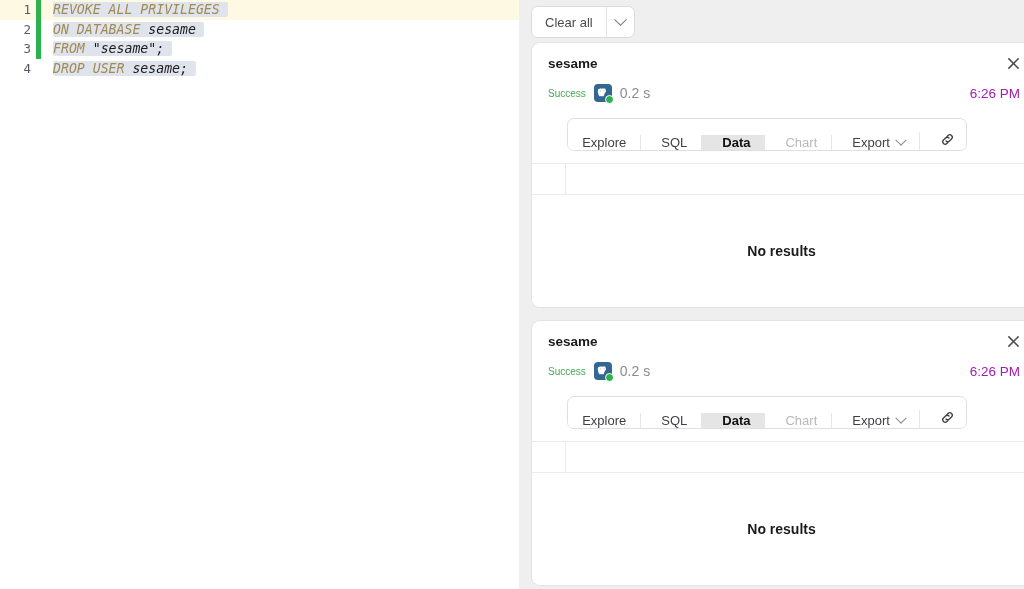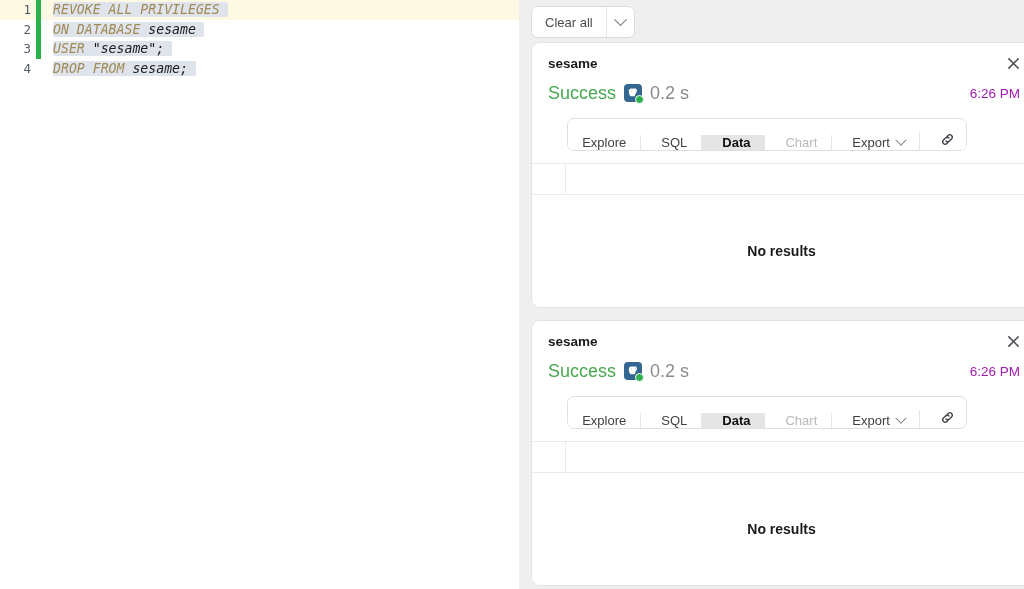--- a/index.html
+++ b/index.html
@@ -187,21 +187,21 @@
     cursor: pointer;
     color: #4c4c52;
   }
   .card-statusline {
     display: flex;
     align-items: center;
     margin-top: 10px;
     height: 22px;
   }
   .status-text {
-    font-size: 18px;
+    font-size: 10px;
     color: #46a94f;
     font-weight: normal;
   }
   .db-badge {
     width: 18px;
     height: 18px;
     margin-left: 8px;
     position: relative;
     flex: 0 0 auto;
   }
@@ -220,21 +220,21 @@
     bottom: -2px;
     width: 7px;
     height: 7px;
     border-radius: 50%;
     background: #2bb24c;
     border: 1px solid #ffffff;
     box-sizing: content-box;
   }
   .duration-text {
     margin-left: 8px;
-    font-size: 18px;
+    font-size: 14px;
     color: #8b8b90;
   }
   .time-text {
     position: absolute;
     right: 16px;
     font-size: 13.5px;
     color: #a21caf;
   }
   .card-tabs-row {
     display: flex;
@@ -314,26 +314,26 @@
         <div class="line-body"><span class="sel"><span class="tok-kw">REVOKE ALL PRIVILEGES</span><span>&nbsp;</span></span></div>
       </div>
       <div class="code-line changed">
         <div class="gutter-cell">2</div>
         <div class="change-marker"></div>
         <div class="line-body"><span class="sel"><span class="tok-kw">ON DATABASE </span><span class="tok-id">sesame</span><span>&nbsp;</span></span></div>
       </div>
       <div class="code-line changed">
         <div class="gutter-cell">3</div>
         <div class="change-marker"></div>
-        <div class="line-body"><span class="sel"><span class="tok-kw">USER </span><span class="tok-str">"sesame"</span><span class="tok-punct">;</span><span>&nbsp;</span></span></div>
+        <div class="line-body"><span class="sel"><span class="tok-kw">FROM </span><span class="tok-str">"sesame"</span><span class="tok-punct">;</span><span>&nbsp;</span></span></div>
       </div>
       <div class="code-line">
         <div class="gutter-cell">4</div>
         <div class="change-marker"></div>
-        <div class="line-body"><span class="sel"><span class="tok-kw">DROP FROM </span><span class="tok-id">sesame</span><span class="tok-punct">;</span><span>&nbsp;</span></span></div>
+        <div class="line-body"><span class="sel"><span class="tok-kw">DROP USER </span><span class="tok-id">sesame</span><span class="tok-punct">;</span><span>&nbsp;</span></span></div>
       </div>
     </div>
 </div>
 
 <div id="results-panel">
 
   <div id="results-toolbar">
     <div class="btn-group">
       <div class="seg">Clear all</div>
       <div class="seg caret-seg">

